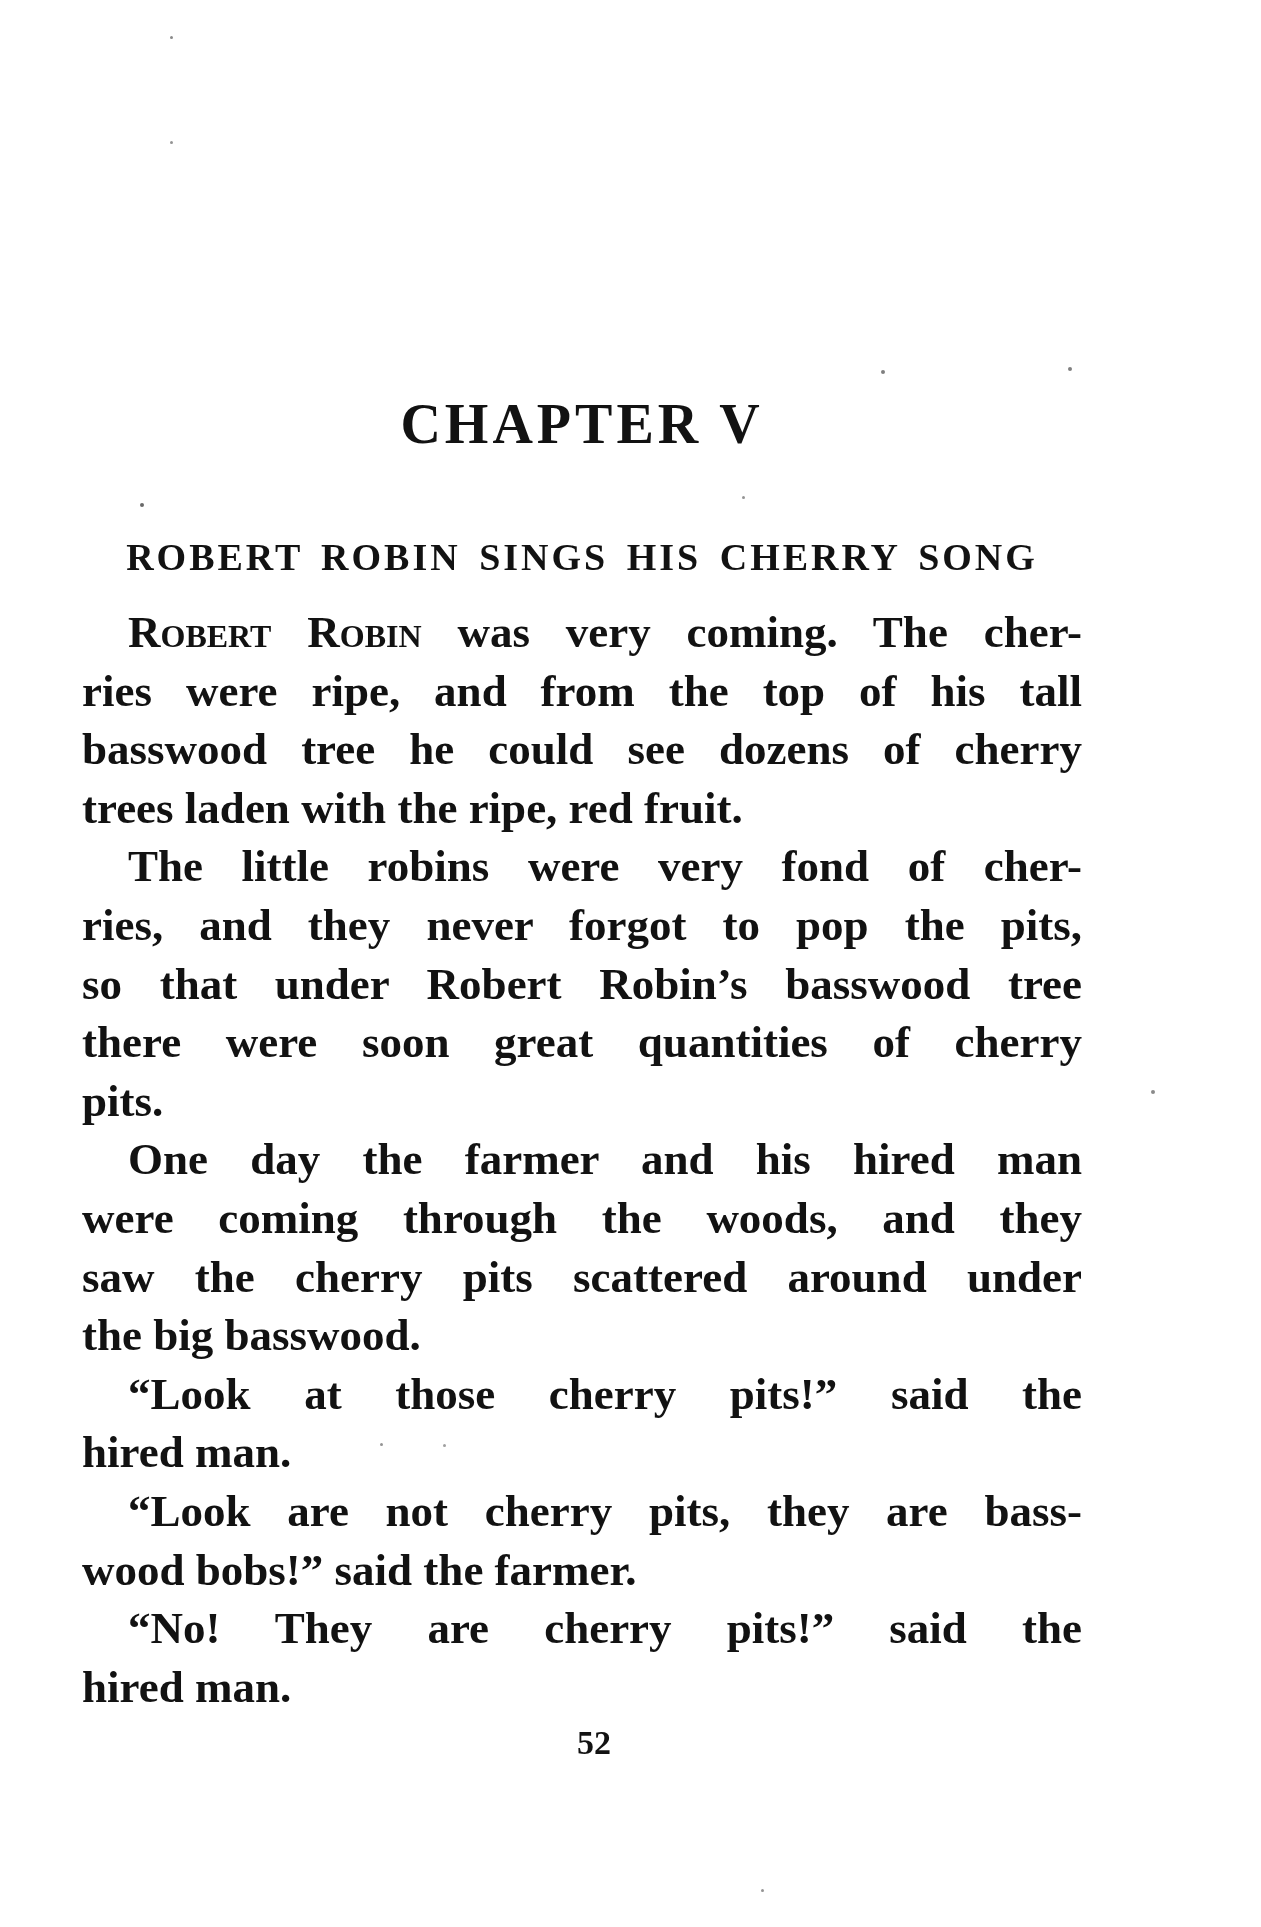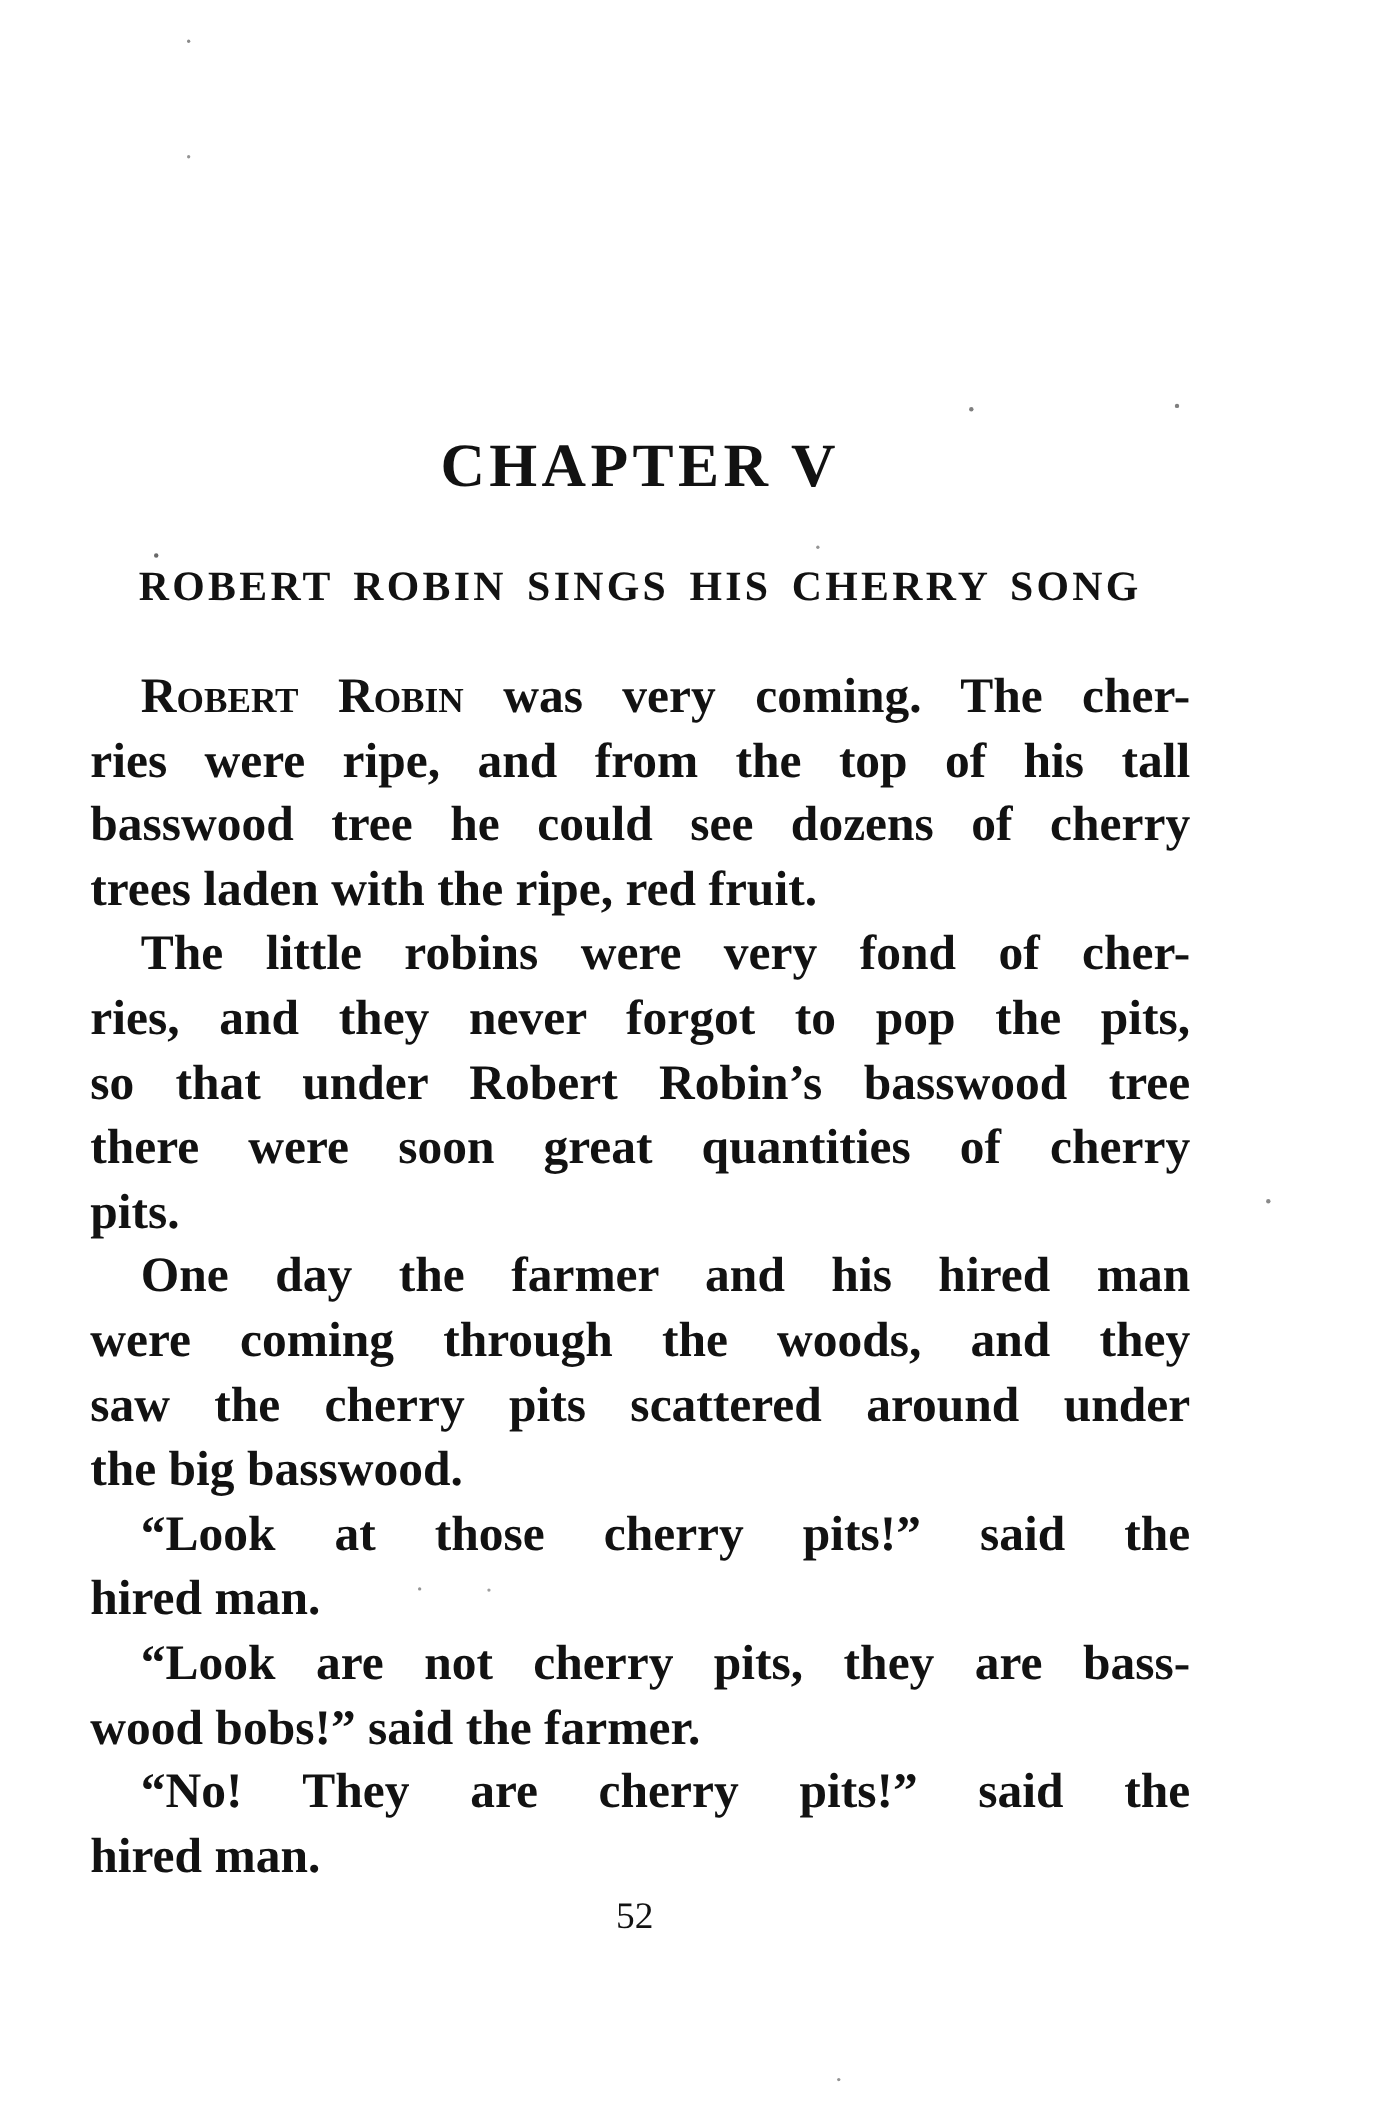--- a/index.html
+++ b/index.html
@@ -23,21 +23,21 @@
     width: 1000px;
     margin: 0;
     text-align: center;
     font-size: 56px;
     font-weight: 700;
     letter-spacing: 4px;
     line-height: 56px;
   }
   .chapter-subtitle {
     position: absolute;
-    top: 512px;
+    top: 536px;
     left: 82px;
     width: 1000px;
     margin: 0;
     text-align: center;
     font-size: 38px;
     font-weight: 700;
     letter-spacing: 3px;
     word-spacing: 6px;
     line-height: 42px;
   }
@@ -65,25 +65,25 @@
   .line.indent {
     text-indent: 46px;
   }
   .lead-caps {
     font-variant: small-caps;
     font-family: Liberation Serif, serif;
   }
   .page-number {
     position: absolute;
     top: 1724px;
-    left: 77px;
+    left: 94px;
     width: 1000px;
     text-align: center;
     font-size: 34px;
-    font-weight: 400;
+    font-weight: 700;
     line-height: 38px;
   }
   .speck {
     position: absolute;
     background: #2a2a2a;
     border-radius: 50%;
   }
 </style>
 </head>
 <body>

